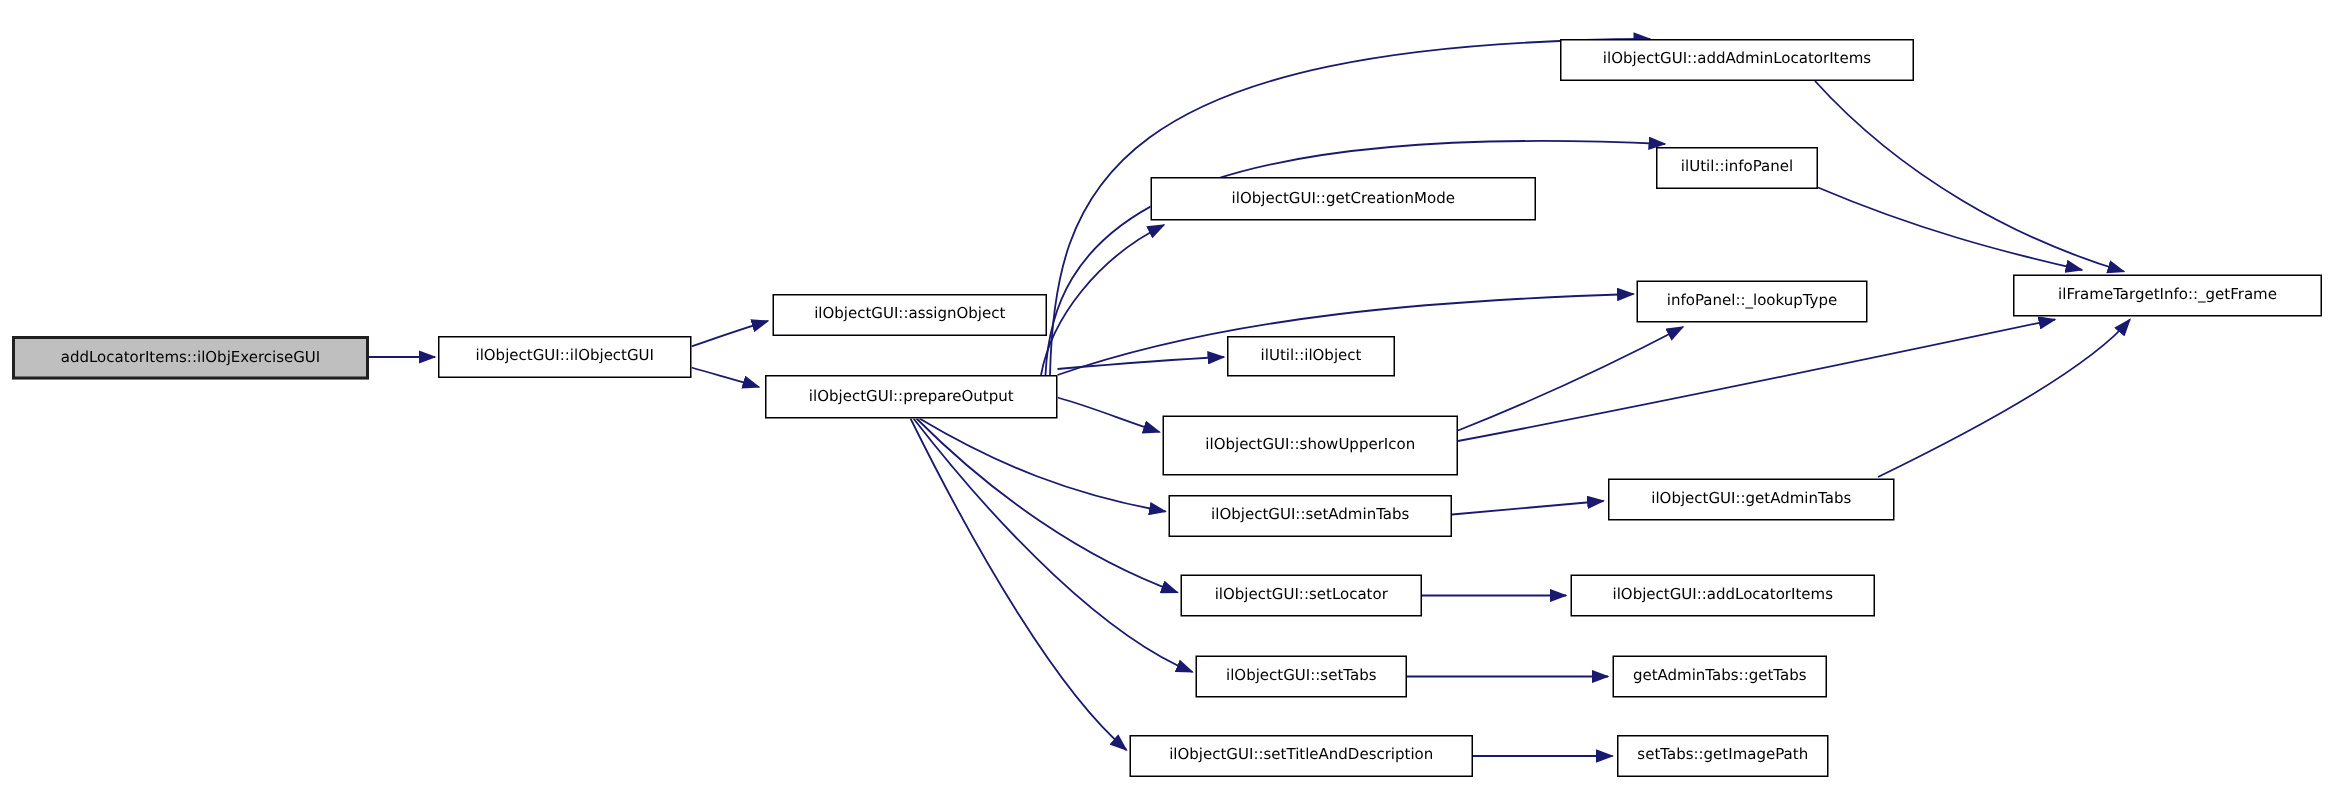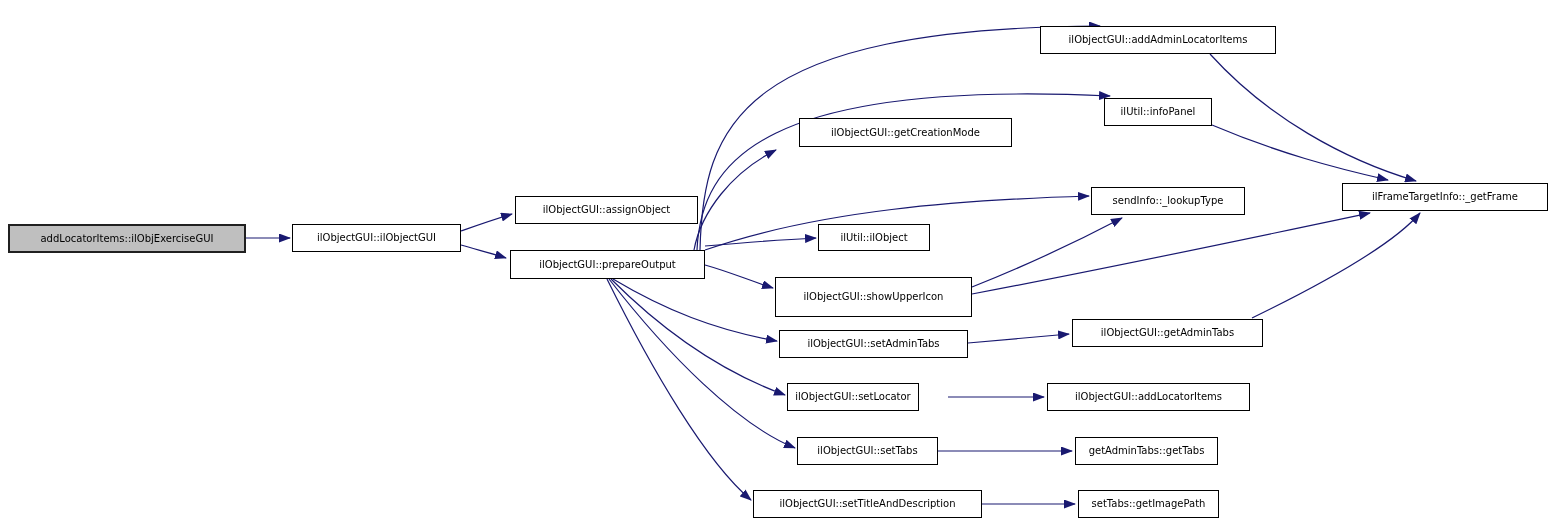--- a/index.html
+++ b/index.html
@@ -82,33 +82,33 @@
   <div class="node" style="left:292px; top:224px; width:169px; height:28px;">ilObjectGUI::ilObjectGUI</div>
 
   <div class="node" style="left:515px; top:196px; width:183px; height:28px;">ilObjectGUI::assignObject</div>
 
   <div class="node" style="left:510px; top:250px; width:195px; height:29px;">ilObjectGUI::prepareOutput</div>
 
   <div class="node" style="left:1040px; top:26px; width:236px; height:28px;">ilObjectGUI::addAdminLocatorItems</div>
 
   <div class="node" style="left:1104px; top:98px; width:108px; height:28px;">ilUtil::infoPanel</div>
 
-  <div class="node" style="left:767px; top:118px; width:213px; height:29px;margin-left:32px;">ilObjectGUI::getCreationMode</div>
+  <div class="node" style="left:767px; top:118px; width:257px; height:29px;">ilObjectGUI::getCreationMode</div>
 
-  <div class="node" style="left:1091px; top:187px; width:154px; height:28px;">sendInfo::_lookupType</div>
+  <div class="node" style="left:1091px; top:187px; width:154px; height:28px;">infoPanel::_lookupType</div>
 
   <div class="node" style="left:818px; top:224px; width:112px; height:27px;">ilUtil::ilObject</div>
 
   <div class="node" style="left:775px; top:277px; width:197px; height:40px;">ilObjectGUI::showUpperIcon</div>
 
   <div class="node" style="left:779px; top:330px; width:189px; height:28px;">ilObjectGUI::setAdminTabs</div>
 
   <div class="node" style="left:1072px; top:319px; width:191px; height:28px;">ilObjectGUI::getAdminTabs</div>
 
-  <div class="node" style="left:787px; top:383px; width:132px; height:28px;">ilObjectGUI::setLocator</div>
+  <div class="node" style="left:787px; top:383px; width:161px; height:28px;">ilObjectGUI::setLocator</div>
 
   <div class="node" style="left:1047px; top:383px; width:203px; height:28px;">ilObjectGUI::addLocatorItems</div>
 
   <div class="node" style="left:797px; top:437px; width:141px; height:28px;">ilObjectGUI::setTabs</div>
 
   <div class="node" style="left:1075px; top:437px; width:143px; height:28px;">getAdminTabs::getTabs</div>
 
   <div class="node" style="left:753px; top:490px; width:229px; height:28px;">ilObjectGUI::setTitleAndDescription</div>
 
   <div class="node" style="left:1078px; top:490px; width:141px; height:28px;">setTabs::getImagePath</div>

